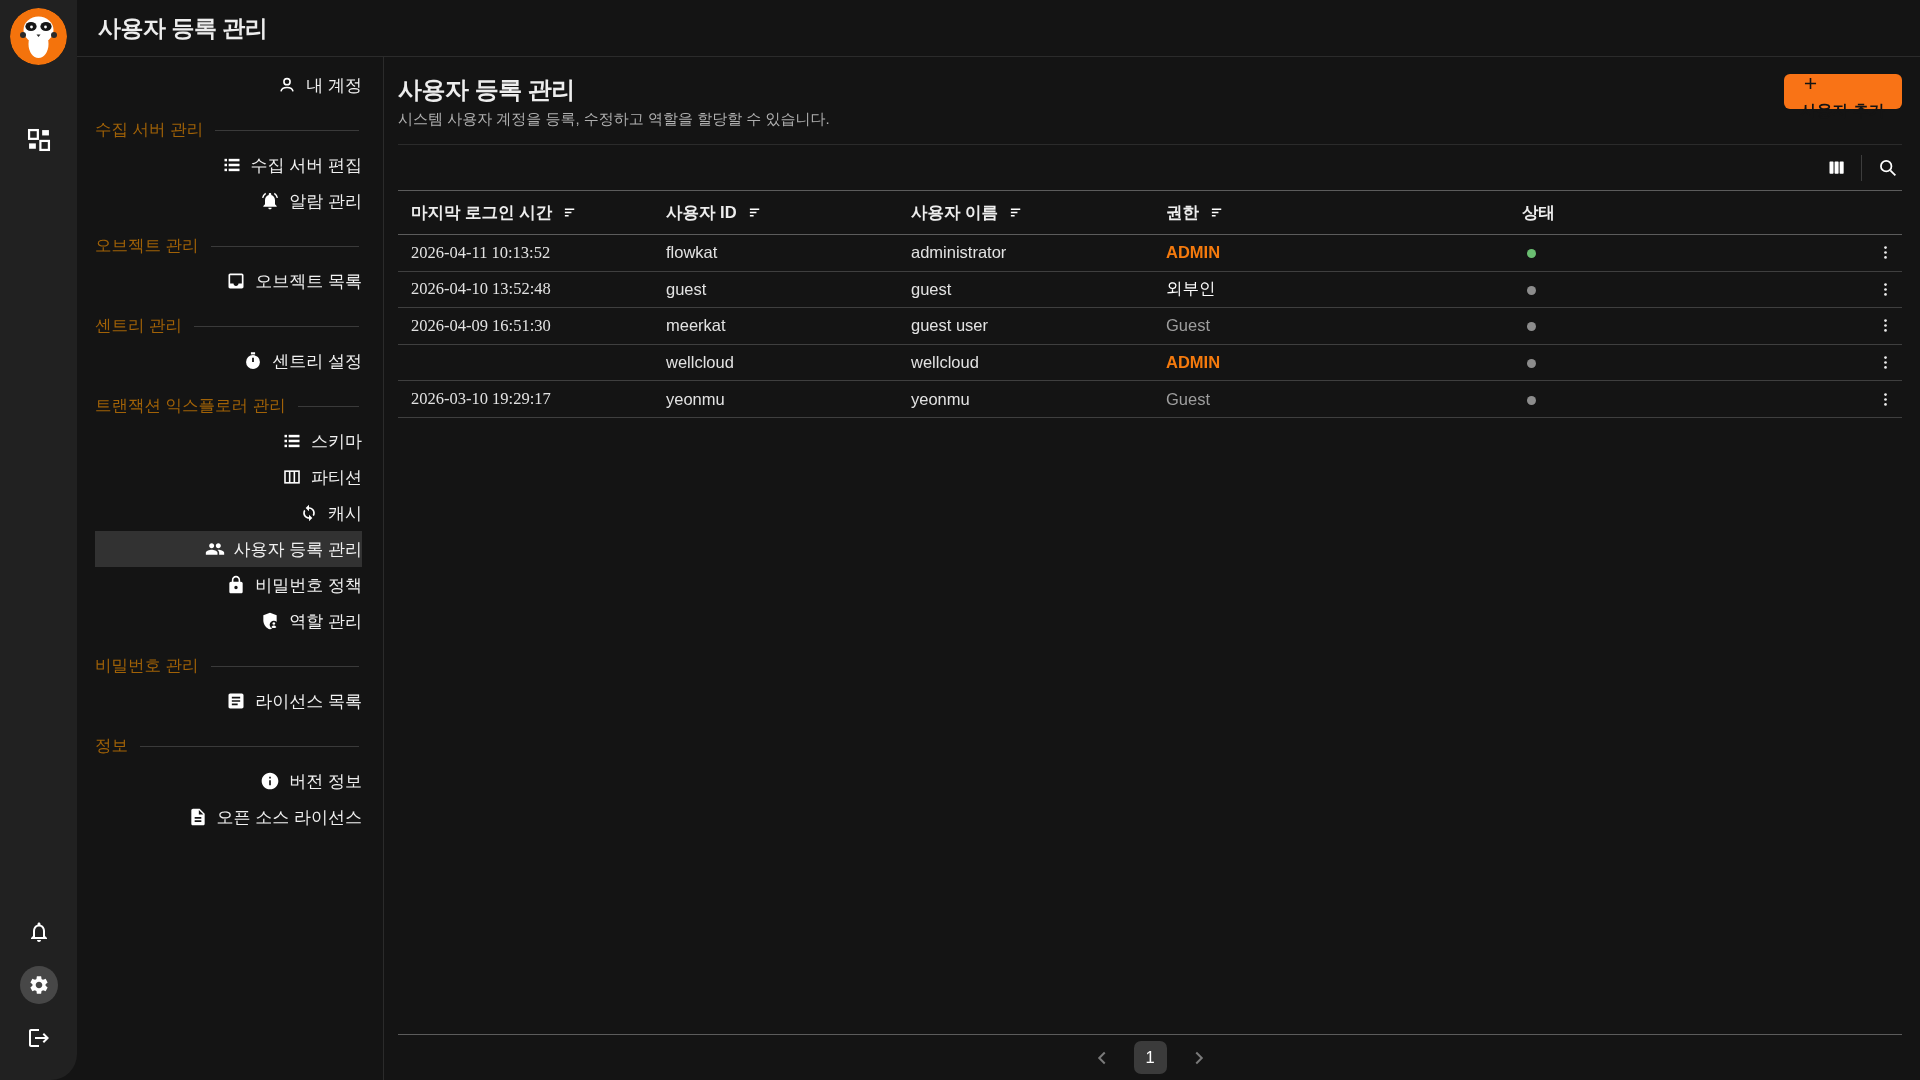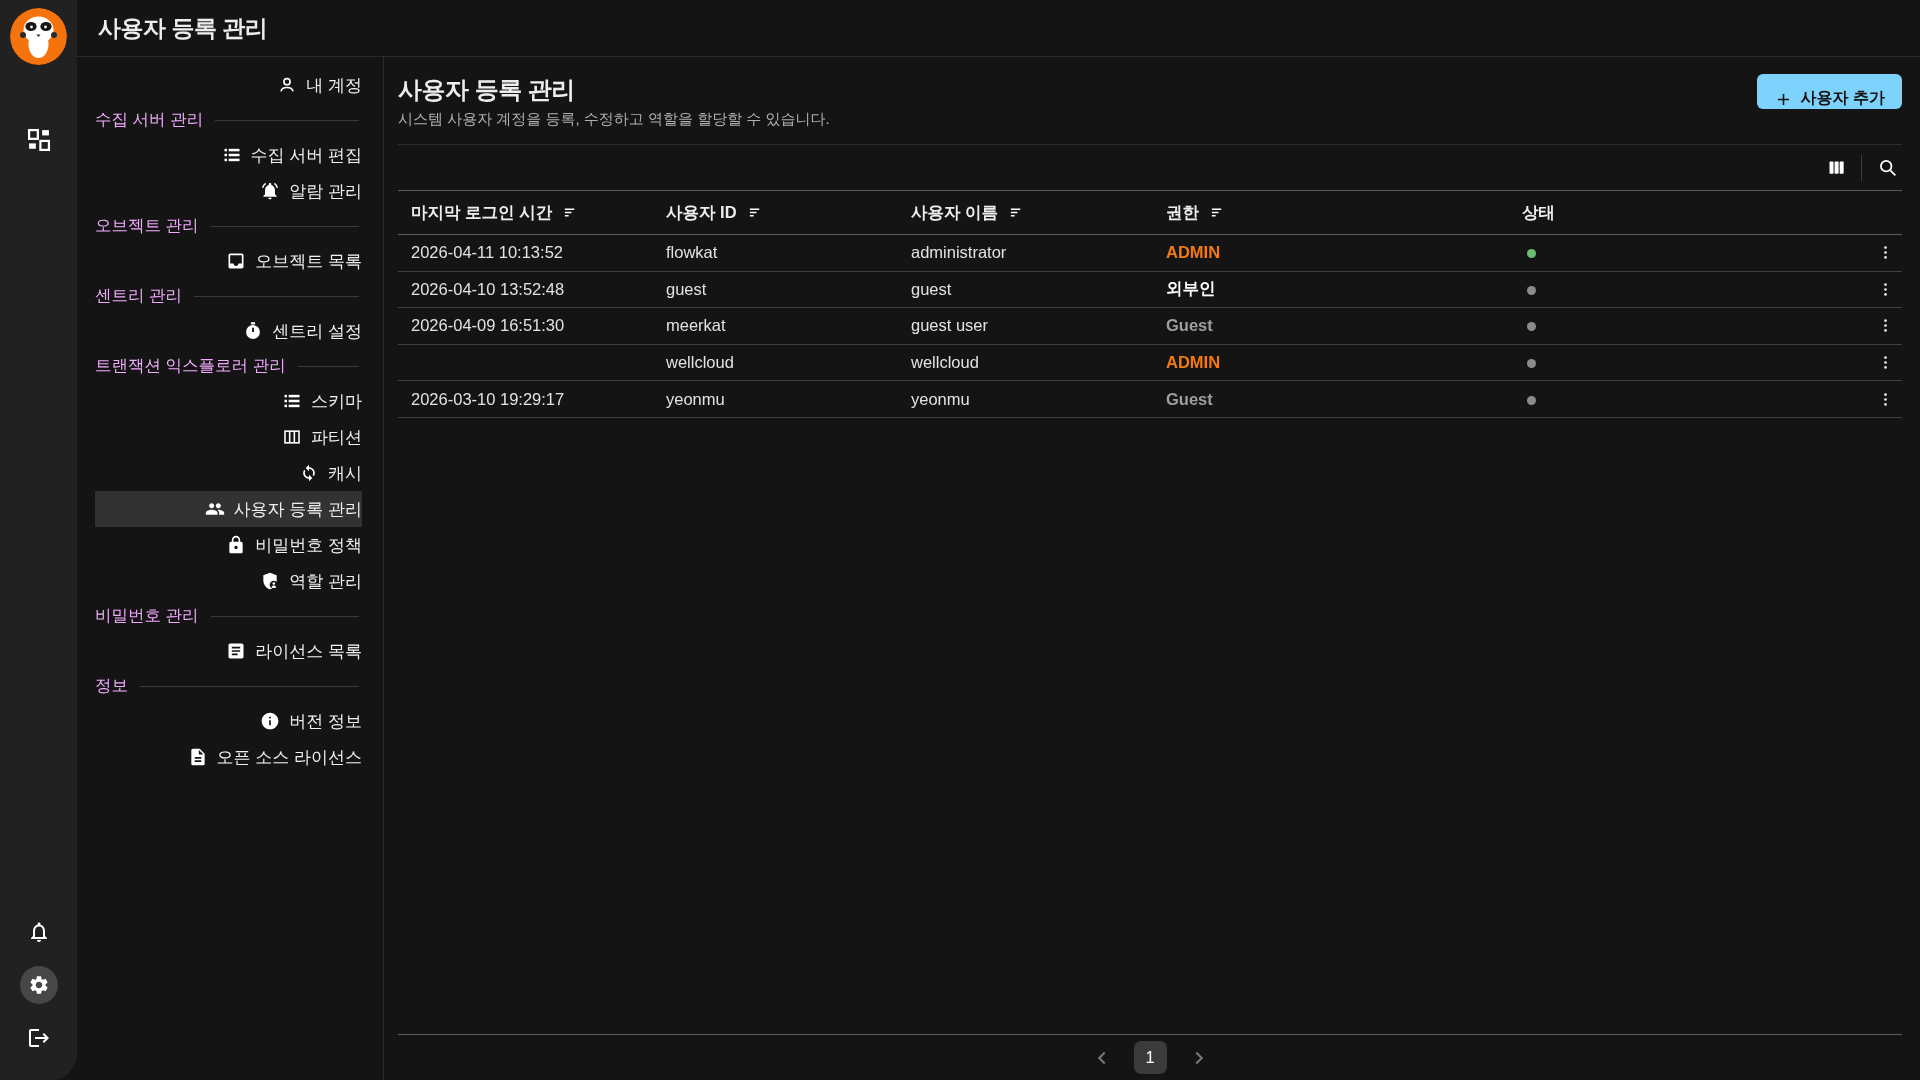--- a/index.html
+++ b/index.html
@@ -23,45 +23,45 @@
   .appbar-title { font-size:23px; font-weight:700; letter-spacing:-0.5px; }
 
   .body-row { flex:1; display:flex; min-height:0; }
 
   
   .sidebar { width:307px; flex:0 0 auto; border-right:1px solid #2b2b2b; padding-top:10px; overflow:hidden; }
   .nav-item { height:36px; margin:0 21px 0 18px; padding-left:16px; display:flex; align-items:center; gap:9px;
               font-size:17px; color:#f0f0f0; cursor:pointer; white-space:nowrap;justify-content:flex-end; }
   .nav-item.active { background:#323232; }
   .nav-item .nicon { width:20px; height:20px; flex:0 0 auto; display:flex; }
-  .nav-section { height:34px; padding-left:18px; padding-right:24px; display:flex; align-items:center;
-                 font-size:16.5px; color:#f0abfc; white-space:nowrap; }
+  .nav-section { height:34px; margin-top:10px; padding-left:18px; padding-right:24px; display:flex; align-items:center;
+                 font-size:16.5px; color:#a16207; white-space:nowrap; }
   .nav-section .rule { flex:1; height:1px; background:#3a3a3a; margin-left:12px; }
 
   
   .main { flex:1; display:flex; flex-direction:column; padding:0 18px 0 14px; min-width:0; }
   .page-head { margin-top:17px; padding-bottom:15px; border-bottom:1px solid #2b2b2b;
                display:flex; justify-content:space-between; align-items:flex-start; }
   .page-title { font-size:24px; font-weight:700; letter-spacing:-0.5px; }
   .page-sub { margin-top:4px; font-size:15px; color:#b0b0b0; }
-  .add-btn { background:#7dd3fc; color:#141414; border:none; border-radius:6px; height:35px; padding:0 17px;
-             display:flex; align-items:flex-end; gap:8px; font-size:16px; font-weight:700; cursor:pointer;
-             font-family:inherit; }
+  .add-btn { background:#f97316; color:#141414; border:none; border-radius:6px; height:35px; padding:0 17px;
+             display:flex; align-items:flex-start; gap:8px; font-size:16px; font-weight:700; cursor:pointer;
+             font-family:inherit;flex-direction:column; }
 
   .tbl-toolbar { height:45px; display:flex; align-items:center; justify-content:flex-end; gap:10px; }
   .tool-btn { width:30px; height:30px; display:flex; align-items:center; justify-content:center; cursor:pointer; }
   .v-div { width:1px; height:26px; background:#3d3d3d; }
 
   .grid-row { display:grid; grid-template-columns:268px 245px 255px 356px 1fr 48px; align-items:center; }
   .thead { height:45px; border-top:1px solid #5c5c5c; border-bottom:1px solid #5c5c5c; font-weight:700; font-size:16.5px; }
   .th { display:flex; align-items:center; gap:11px; cursor:pointer; }
   .th.c1 { padding-left:13px; }
   .trow { height:36.6px; border-bottom:1px solid #3f3f3f; font-size:16.5px; color:#e2e2e2; }
-  .td.c1 { padding-left:13px; }
-  .role { font-weight:700; }
+  .td.c1 { padding-left:13px;font-family:Liberation Serif, serif; }
+  .role { font-weight:400; }
   .role-admin { color:#f57a0d; font-weight:700; }
   .role-guest { color:#9e9e9e; }
   .role-external { color:#ffffff; }
   .dot { width:9px; height:9px; border-radius:50%; display:inline-block; margin-left:5px; }
   .dot-online { background:#6abe71; }
   .dot-offline { background:#8c8c8c; }
   .kebab { width:34px; height:30px; display:flex; align-items:center; justify-content:center; cursor:pointer; margin-left:auto; }
 
   .flex-spacer { flex:1; }
 

